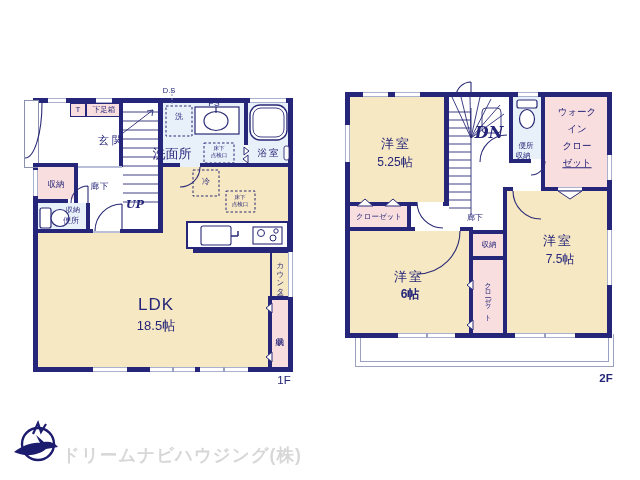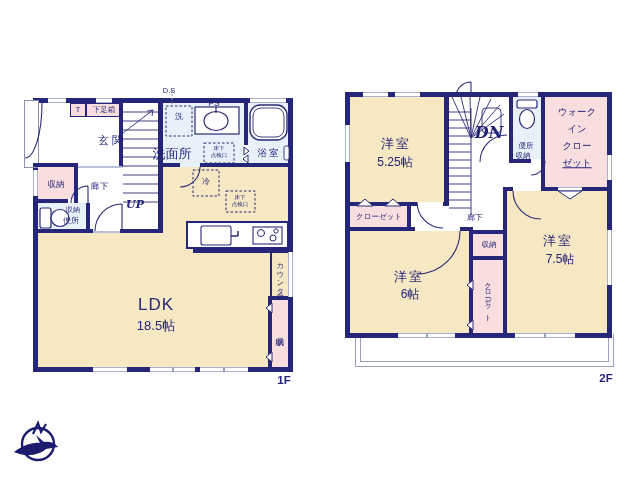--- a/index.html
+++ b/index.html
@@ -215,35 +215,36 @@
   <span class="lbl" style="left:73px;top:209px;font-size:7px;">収納</span>
   <span class="lbl" style="left:71px;top:221px;font-size:8px;">便所</span>
   <span class="lbl it" style="left:135px;top:204px;font-size:11px;">UP</span>
   <span class="lbl" style="left:206px;top:182px;font-size:8px;">冷</span>
   <span class="lbl" style="left:240px;top:198px;font-size:5.5px;">床下</span>
   <span class="lbl" style="left:240px;top:205px;font-size:5.5px;">点検口</span>
   <span class="lbl" style="left:156px;top:304px;font-size:17px;letter-spacing:1px;">LDK</span>
   <span class="lbl" style="left:156px;top:325px;font-size:13px;">18.5帖</span>
   <span class="lbl v" style="left:280px;top:274px;font-size:7.5px;">カウンター</span>
   <span class="lbl v" style="left:280px;top:331px;font-size:8.5px;">収納</span>
-  <span class="lbl" style="left:284px;top:381px;font-size:11.5px;font-weight:bold;">1F</span>
+  <span class="lbl" style="left:284px;top:381px;font-size:11.5px;font-weight:normal;">1F</span>
 
   <span class="lbl" style="left:396px;top:143px;font-size:13px;letter-spacing:2px;">洋室</span>
   <span class="lbl" style="left:395px;top:162px;font-size:12px;">5.25帖</span>
   <span class="lbl it" style="left:489px;top:133px;font-size:16px;">DN</span>
   <span class="lbl" style="left:526px;top:146px;font-size:7.5px;">便所</span>
   <span class="lbl" style="left:523px;top:156px;font-size:7.5px;">収納</span>
   <span class="lbl" style="left:577px;top:112px;font-size:9.5px;">ウォーク</span>
   <span class="lbl" style="left:577px;top:129px;font-size:9.5px;">イン</span>
   <span class="lbl" style="left:577px;top:146px;font-size:9.5px;">クロー</span>
   <span class="lbl" style="left:577px;top:163px;font-size:9.5px;text-decoration:underline;">ゼット</span>
   <span class="lbl" style="left:379px;top:217px;font-size:7.5px;">クローゼット</span>
   <span class="lbl" style="left:475px;top:218px;font-size:8px;">廊下</span>
   <span class="lbl" style="left:409px;top:276px;font-size:13px;letter-spacing:2px;">洋室</span>
-  <span class="lbl" style="left:410px;top:294px;font-size:12px;">6帖</span>
+  <span class="lbl" style="left:410px;top:294px;font-size:12px;font-weight:bold;">6帖</span>
   <span class="lbl" style="left:489px;top:245px;font-size:7.5px;">収納</span>
   <span class="lbl v" style="left:488px;top:297px;font-size:7px;">クローゼット</span>
   <span class="lbl" style="left:558px;top:240px;font-size:13px;letter-spacing:2px;">洋室</span>
   <span class="lbl" style="left:560px;top:259px;font-size:12px;">7.5帖</span>
   <span class="lbl" style="left:606px;top:379px;font-size:11.5px;font-weight:bold;">2F</span>
 
+  <span id="logo-text" style="left:62px;top:455px;">ドリームナビハウジング(株)</span>
 
 </div>
 
 </body></html>

